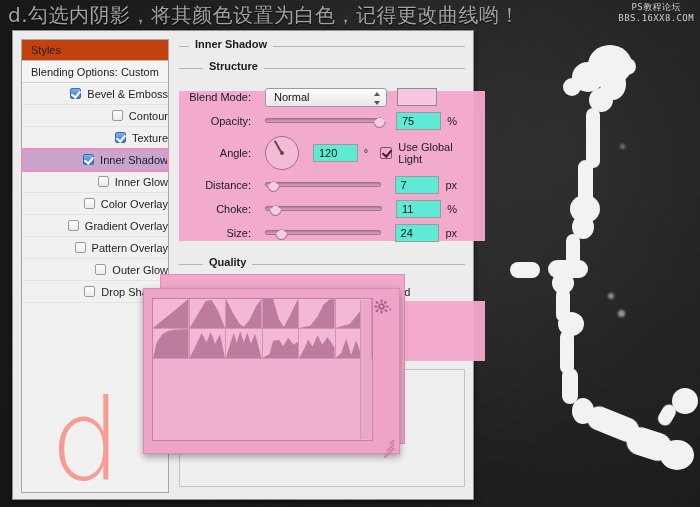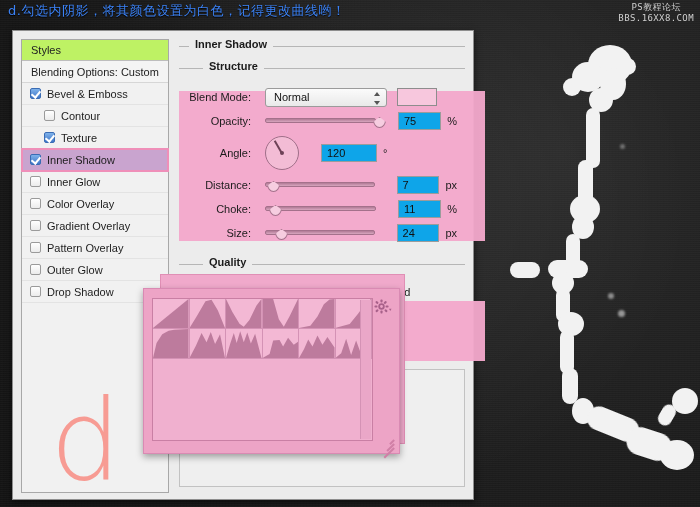--- a/index.html
+++ b/index.html
@@ -30,21 +30,21 @@
   .splash.soft { filter: blur(1.1px); }
   .splashwrap { position: absolute; inset: 0; overflow: hidden; }
   .splashwrap::after {
     content: ""; position: absolute; inset: 0;
     background: radial-gradient(ellipse at 50% 40%, rgba(255,255,255,.05), transparent 70%);
   }
 
   
   #caption {
     position: absolute; left: 8px; top: 2px;
-    font-size: 13px; color: #3b82f6;
+    font-size: 20px; color: #a3a3a3;
     letter-spacing: .5px;
     font-family: "DejaVu Sans", sans-serif;
     white-space: nowrap;
     text-shadow: 0 1px 1px #000;
   }
   #watermark {
     position: absolute; right: 6px; top: 2px;
     text-align: center; color: #cfcfcf;
     font-family: "DejaVu Sans Mono", monospace;
     font-size: 9px; line-height: 11px;
@@ -65,34 +65,35 @@
   #styles-panel {
     position: absolute; left: 8px; top: 8px;
     width: 148px; height: 454px;
     background: #f1f1f1;
     border: 1px solid #a8a8a8;
   }
   .styles-header {
     height: 21px; line-height: 21px; padding-left: 9px;
     font-size: 11px; color: #222;
     border-bottom: 1px solid #bdbdbd;
-    background: #bef264;
+    background: #c2410c;
   }
   .styles-sub {
     height: 22px; line-height: 22px; padding-left: 9px;
     font-size: 11px; color: #222;
     border-bottom: 1px solid #d6d6d6;
     background: #f4f4f4;
   }
   .style-row {
     height: 22px; display: flex; align-items: center;
     font-size: 11px; color: #1d1d1d;
     padding-left: 8px;
     border-bottom: 1px solid #e3e3e3;
     position: relative;
+    justify-content: flex-end;
   }
   .style-row.indent { padding-left: 22px; }
   .style-row.selected {
     background: #c9a4cf;
     outline: 2px solid #ef8fb9;
     outline-offset: -1px;
     z-index: 2;
   }
   .cbx {
     width: 11px; height: 11px; margin-right: 6px;
@@ -161,22 +162,22 @@
     border: 1px solid #a4718b; border-radius: 2px;
   }
   .slider .knob {
     position: absolute; top: 5px; width: 13px; height: 11px;
     background: #f6cde0; border: 1px solid #a4718b;
     border-radius: 2px 2px 50% 50%/2px 2px 70% 70%;
     clip-path: polygon(50% 0%, 100% 45%, 100% 100%, 0% 100%, 0% 45%);
   }
 
   .numbox {
-    width: 56px; height: 18px; margin-left: 22px;
-    border: 1px solid #9b9b9b; background: #0ea5e9;
+    width: 56px; height: 18px; margin-left: 14px;
+    border: 1px solid #9b9b9b; background: #5eead4;
     font-size: 11px; line-height: 16px; padding-left: 5px; color: #111;
   }
   .unit { margin-left: 6px; font-size: 11px; }
 
   .dial {
     width: 34px; height: 34px; border-radius: 50%;
     border: 1px solid #a06f89; background: #f3bcd5;
     position: relative; flex: none;
   }
   .dial .needle {
@@ -437,20 +438,24 @@
       </div>
 
       <div class="row" style="height:40px;">
         <div class="lbl">Angle:</div>
         <div class="dial">
           <div class="needle"></div>
           <div class="hub"></div>
         </div>
         <div class="numbox">120</div>
         <div class="unit">°</div>
+        <div class="chk2">
+          <span class="cbx on"></span>
+          <span>Use Global Light</span>
+        </div>
       </div>
 
       <div class="row">
         <div class="lbl">Distance:</div>
         <div class="slider">
           <div class="track"></div>
           <div class="knob" style="left:2px;"></div>
         </div>
         <div class="numbox">7</div>
         <div class="unit">px</div>

